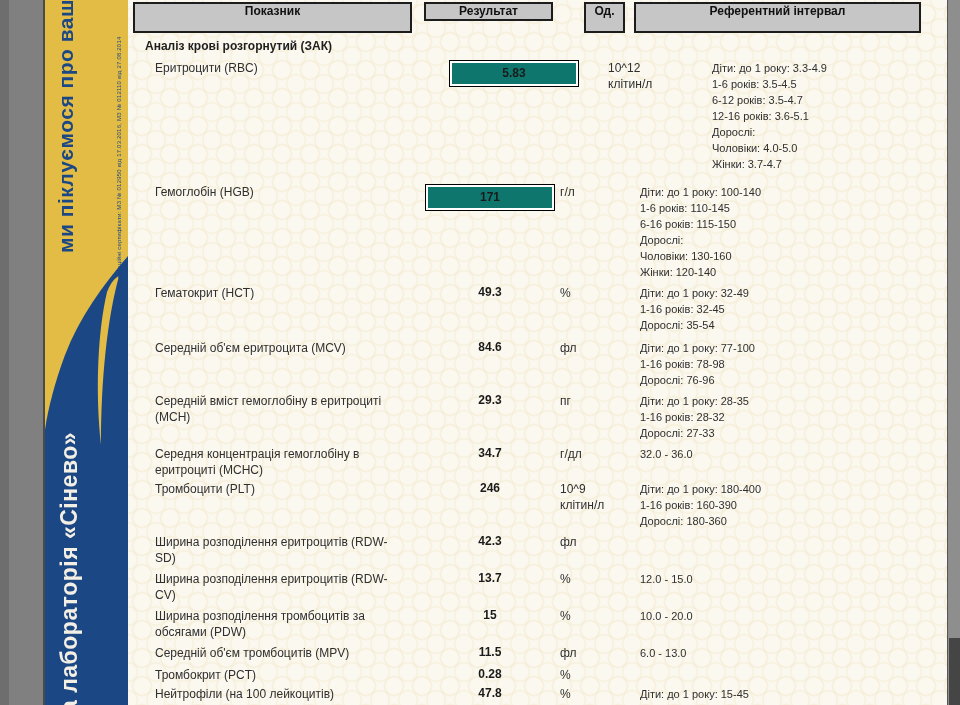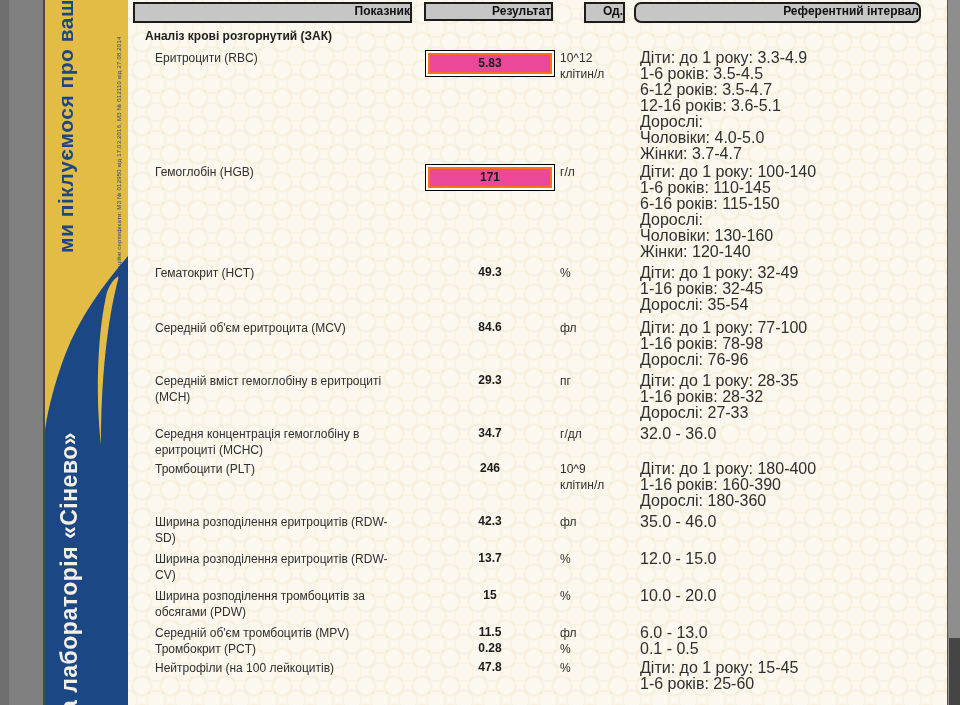--- a/index.html
+++ b/index.html
@@ -25,44 +25,44 @@
   .page{position:absolute;left:128px;top:0;width:819px;height:705px;overflow:hidden;
         background-color:#fbf8ef;
         background-image:
           radial-gradient(circle,transparent 8px,rgba(226,203,137,.22) 9px,transparent 11px),
           radial-gradient(circle,transparent 8px,rgba(226,203,137,.18) 9px,transparent 11px);
         background-size:28px 28px,28px 28px;background-position:0 0,14px 14px;
         color:#2f2f2f;}
 
   .header-row,.row{display:grid;grid-template-columns:292px 140px 70px 1fr;}
   .header-row{padding-top:2px;}
-  .hbox{background:#c6c6c6;border:2px solid #1c1c1c;text-align:right;
+  .hbox{background:#c6c6c6;border:2px solid #1c1c1c;text-align:center;
         font-weight:bold;font-size:12px;line-height:15px;color:#111;}
   .h-indicator{margin:0 8px 0 5px;}
-  .h-result{margin:0 7px 2px 4px;}
+  .h-result{margin:0 7px 12px 4px;}
   .h-units{margin:0 5px 0 24px;}
-  .h-ref{margin:0 26px 0 4px;border-radius:7px;}
+  .h-ref{margin:0 26px 0 4px;}
 
   .section-title{margin:6px 0 7px 17px;font-weight:bold;font-size:12px;color:#1e1e1e;}
 
   .row{margin-bottom:5px;}
-  .row:nth-child(1){margin-bottom:2px;}
+  .row:nth-child(1){margin-bottom:12px;gap:24px;}
   .row:nth-child(3){margin-bottom:7px;}
   .row:nth-child(6){margin-bottom:3px;}
-  .row:nth-child(11){margin-bottom:0;}
+  .row:nth-child(11){margin-bottom:6px;}
   .row:nth-child(12){margin-bottom:3px;}
 
   .cell-name{padding-left:27px;font-size:12px;line-height:16px;max-width:252px;}
   .cell-result{text-align:center;font-weight:bold;font-size:12px;color:#1a1a1a;}
   .cell-units{text-align:left;font-size:12px;line-height:16px;white-space:pre-line;}
-  .cell-ref{padding-left:10px;font-size:16px;line-height:16px;white-space:pre-line;}
+  .cell-ref{padding-left:10px;font-size:11px;line-height:16px;white-space:pre-line;}
 
   .result-box{margin:0 5px;border:1px solid #000;background:#fff;padding:2px;}
-  .result-box-inner{border:2px solid #f97316;line-height:15px;padding:1px 0;
-                    font-weight:bold;background:#ec4899;}
+  .result-box-inner{border:2px solid #0f766e;line-height:15px;padding:1px 0;
+                    font-weight:bold;background:#0f766e;}
 
   
   .scrollbar{position:absolute;left:947px;top:0;width:13px;height:705px;
              background:#8e8e8e;border-left:1px solid #555;}
   .scroll-thumb{position:absolute;left:1px;width:11px;top:638px;height:67px;background:#454545;}
 </style>
 </head>
 <body>
 
 <div class="screen">
@@ -185,21 +185,20 @@
 Дорослі: 180-360</div>
   </div>
 
   <div class="row">
     <div class="cell-name">Ширина розподілення еритроцитів (RDW-SD)</div>
     <div class="cell-result">
       
       <span>42.3</span>
     </div>
     <div class="cell-units">фл</div>
-    <div class="cell-ref">35.0 - 46.0</div>
   </div>
 
   <div class="row">
     <div class="cell-name">Ширина розподілення еритроцитів (RDW-CV)</div>
     <div class="cell-result">
       
       <span>13.7</span>
     </div>
     <div class="cell-units">%</div>
     <div class="cell-ref">12.0 - 15.0</div>
@@ -225,21 +224,20 @@
     <div class="cell-ref">6.0 - 13.0</div>
   </div>
 
   <div class="row">
     <div class="cell-name">Тромбокрит (PCT)</div>
     <div class="cell-result">
       
       <span>0.28</span>
     </div>
     <div class="cell-units">%</div>
-    <div class="cell-ref">0.1 - 0.5</div>
   </div>
 
   <div class="row">
     <div class="cell-name">Нейтрофіли (на 100 лейкоцитів)</div>
     <div class="cell-result">
       
       <span>47.8</span>
     </div>
     <div class="cell-units">%</div>
     <div class="cell-ref">Діти: до 1 року: 15-45

